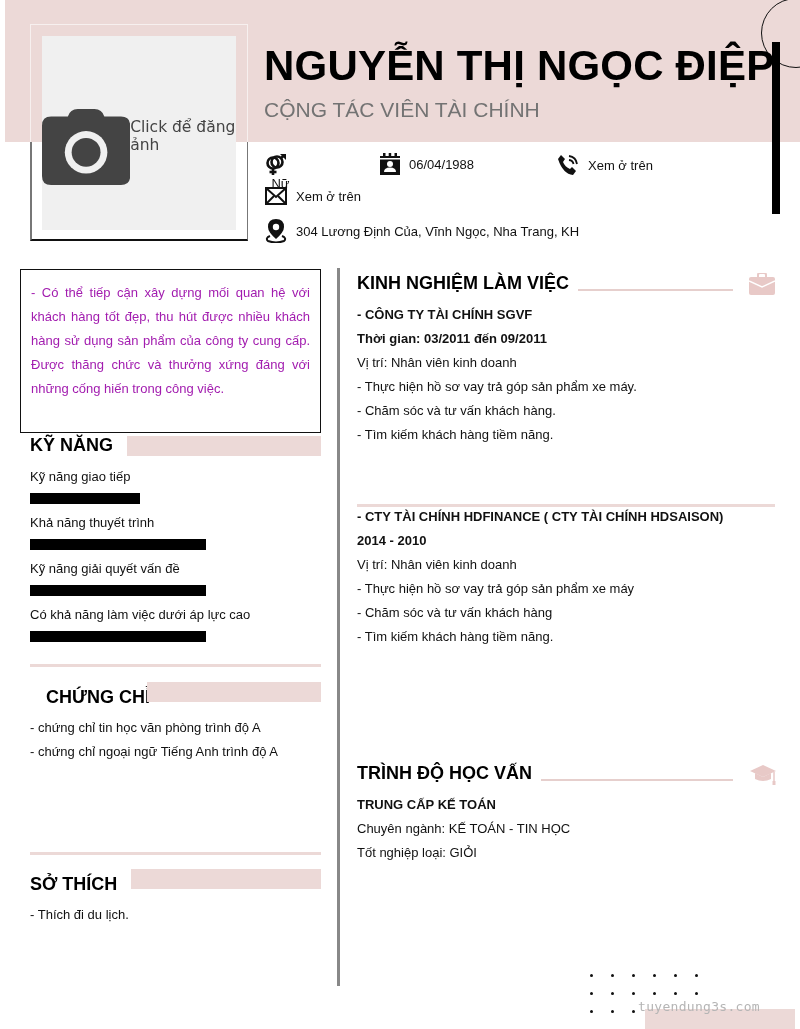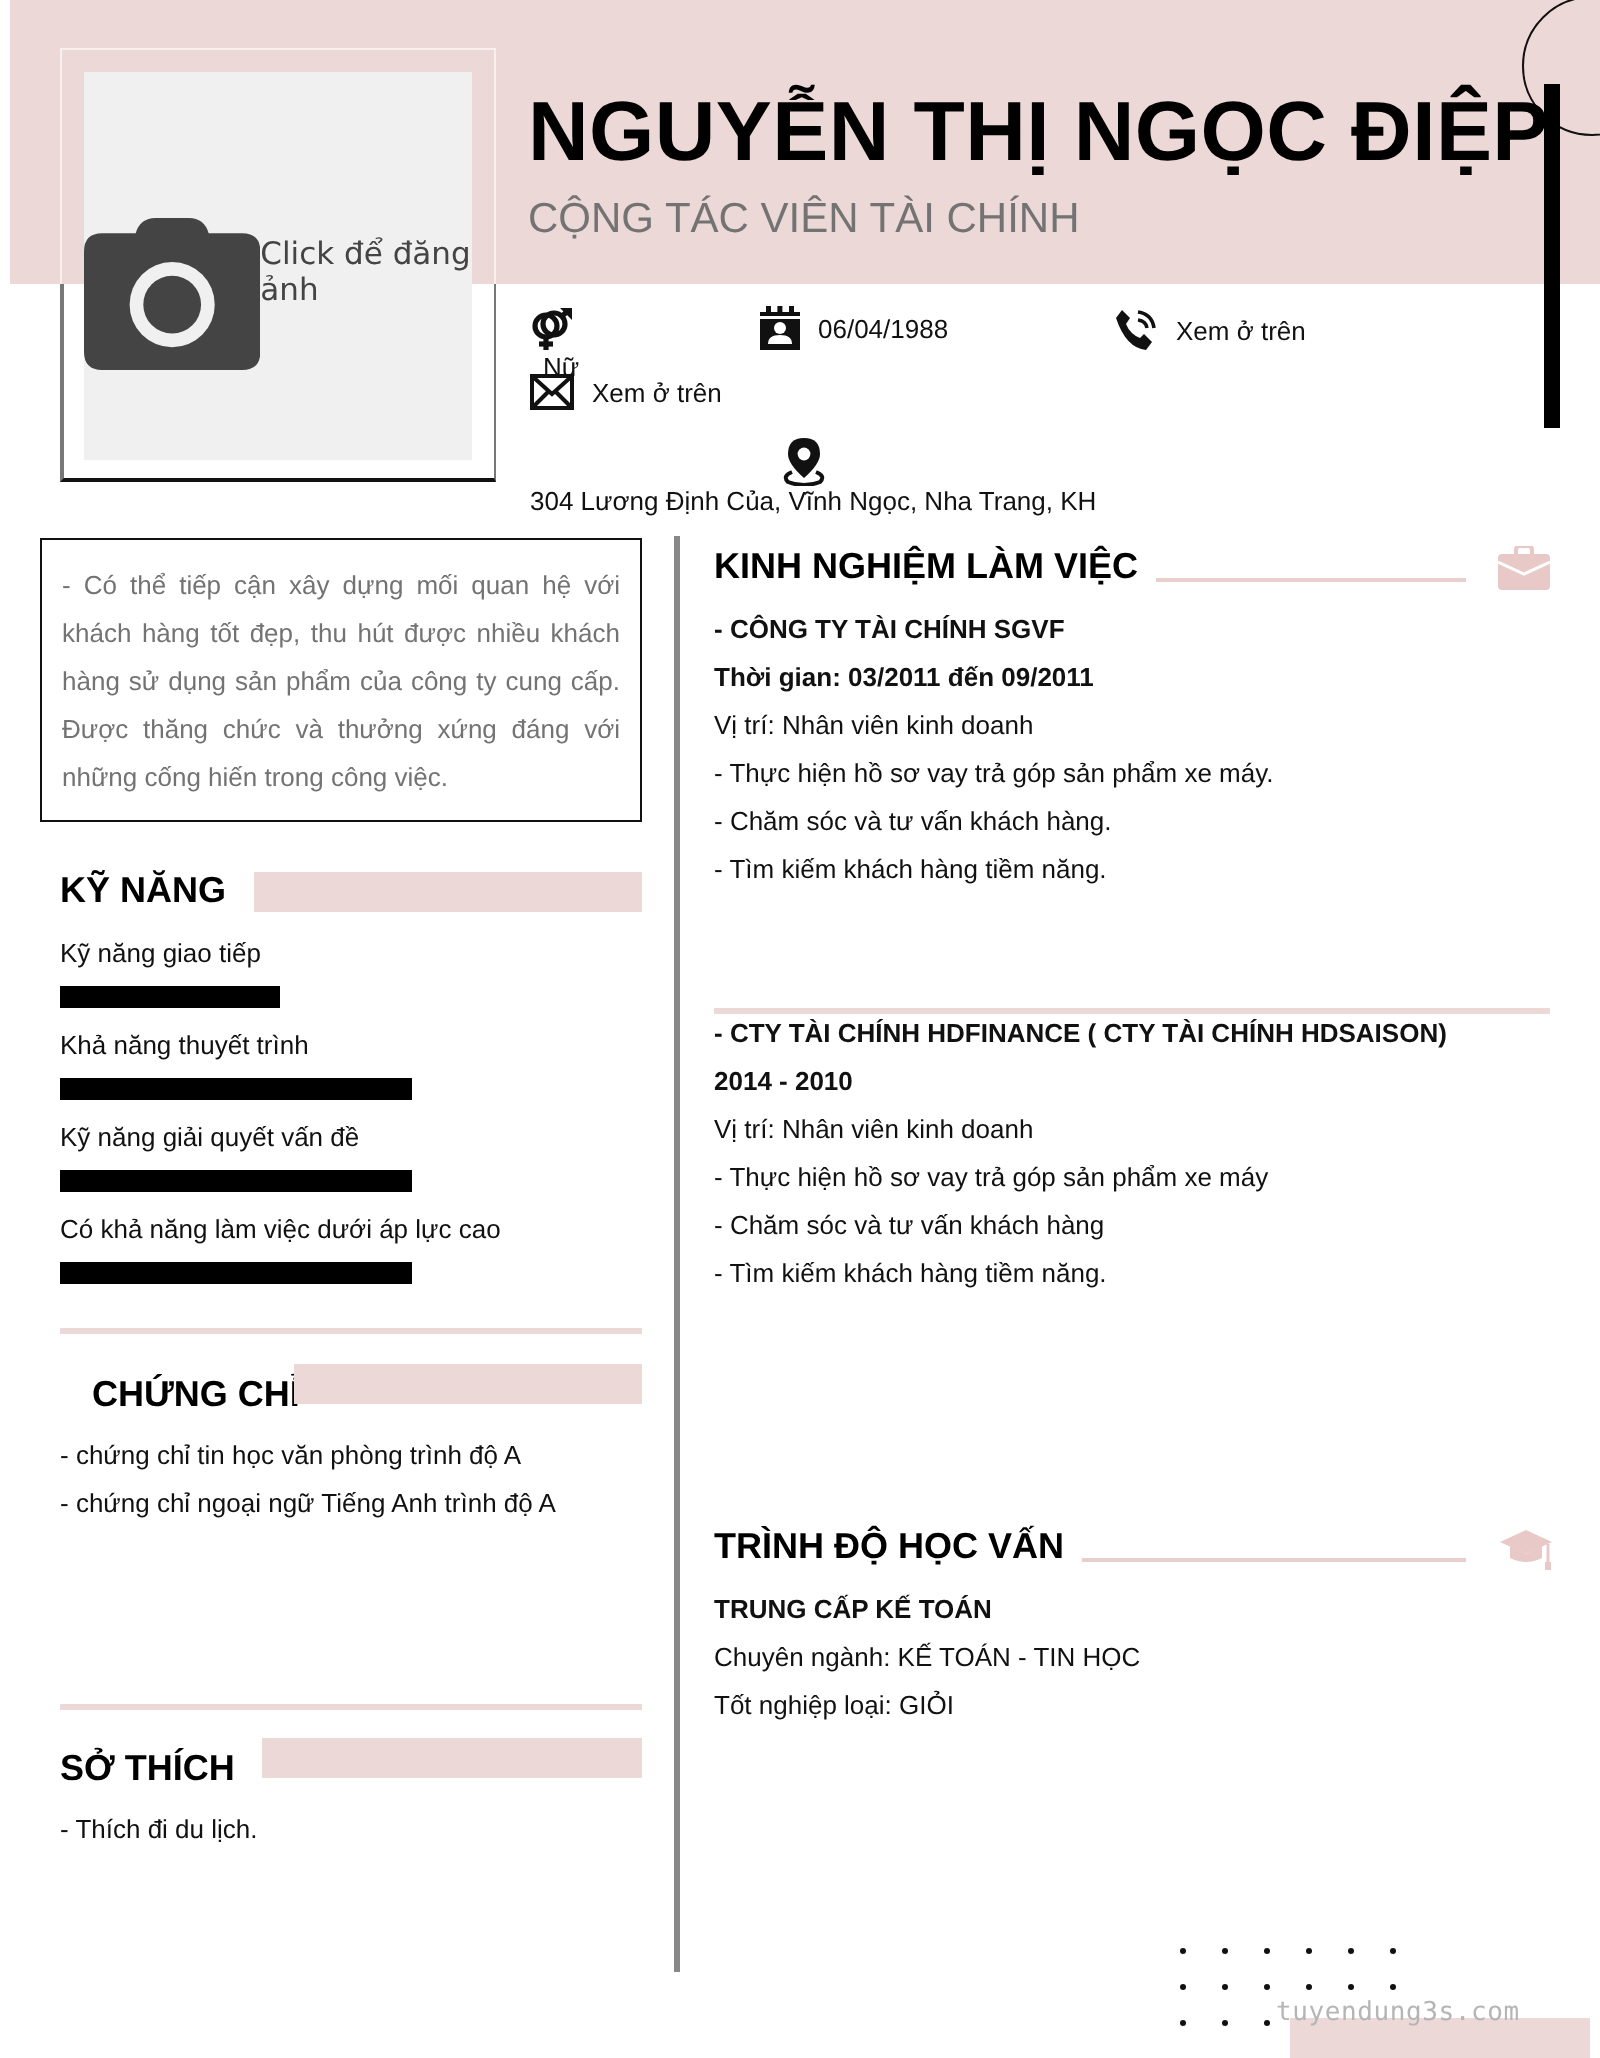--- a/index.html
+++ b/index.html
@@ -18,22 +18,22 @@
     display: flex; flex-direction: row; align-items: center; }
   .camera { margin-top: 28px; }
   .photo-label { margin-top: 6px; font-family: "DejaVu Sans", sans-serif; font-size: 15.5px; color: #444; }
 
   .name { position: absolute; left: 264px; top: 42px; font-size: 42px; font-weight: 700; color: #000; letter-spacing: 0.2px; white-space: nowrap; }
   .job-title { position: absolute; left: 264px; top: 98px; font-size: 21px; font-weight: 400; color: #737373; white-space: nowrap; }
 
   .info { position: absolute; display: flex; align-items: center; font-size: 13px; color: #111; white-space: nowrap; }
   .info svg { margin-right: 9px; flex: none; }
 
-  .summary-box { position: absolute; left: 20px; top: 269px; width: 301px; height: 142px; border: 1.5px solid #111;
-    padding: 11px 10px 0 10px; font-size: 13px; line-height: 24px; text-align: justify; color: #737373; }
+  .summary-box { position: absolute; left: 20px; top: 269px; width: 301px; height: 164px; border: 1.5px solid #111;
+    padding: 11px 10px 0 10px; font-size: 13px; line-height: 24px; text-align: justify; color: #a21caf; }
 
   .col-divider { position: absolute; left: 337px; top: 268px; width: 3px; height: 718px; background: #888; }
 
   .sec-title { position: absolute; font-size: 18px; font-weight: 700; color: #000; white-space: nowrap; }
   .pink-block { position: absolute; height: 20px; background: #ecd9d7; }
   .pink-line { position: absolute; height: 3px; background: #ecd9d7; }
   .thin-line { position: absolute; height: 1.5px; background: #e6cfcd; }
 
   .skill-label { position: absolute; left: 30px; font-size: 13px; color: #111; white-space: nowrap; }
   .skill-bar { position: absolute; left: 30px; height: 11px; background: #000; }
@@ -103,21 +103,21 @@
 </div>
 <div class="info" style="left:265px; top:187px;">
   <svg width="22" height="18" viewBox="0 0 22 18">
     <rect x="1" y="1" width="20" height="16" fill="none" stroke="#111" stroke-width="2"></rect>
     <polyline points="1,1 11,10 21,1" fill="none" stroke="#111" stroke-width="2"></polyline>
     <line x1="1" y1="17" x2="9" y2="9" stroke="#111" stroke-width="2"></line>
     <line x1="21" y1="17" x2="13" y2="9" stroke="#111" stroke-width="2"></line>
   </svg>
   <span>Xem ở trên</span>
 </div>
-<div class="info" style="left:265px; top:219px;flex-direction:column;">
+<div class="info" style="left:265px; top:219px;">
   <svg width="22" height="24" viewBox="0 0 22 24">
     <path d="M11 0 Q19 0 19 8 Q19 13 11 20 Q3 13 3 8 Q3 0 11 0 Z" fill="#111"></path>
     <circle cx="11" cy="8" r="3.2" fill="#fff"></circle>
     <path d="M5 17 Q0 19 3 22 Q11 25 19 22 Q22 19 17 17" fill="none" stroke="#111" stroke-width="2"></path>
   </svg>
   <span>304 Lương Định Của, Vĩnh Ngọc, Nha Trang, KH</span>
 </div>
 
 <div class="summary-box">- Có thể tiếp cận xây dựng mối quan hệ với khách hàng tốt đẹp, thu hút được nhiều khách hàng sử dụng sản phẩm của công ty cung cấp. Được thăng chức và thưởng xứng đáng với những cống hiến trong công việc.</div>
 

